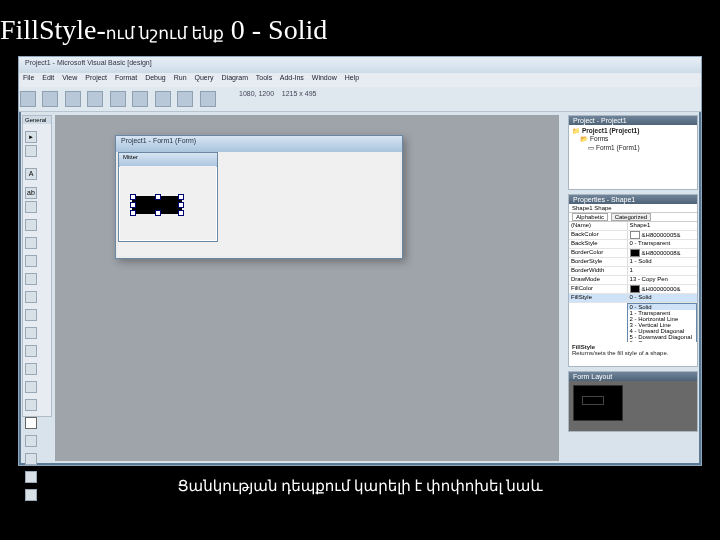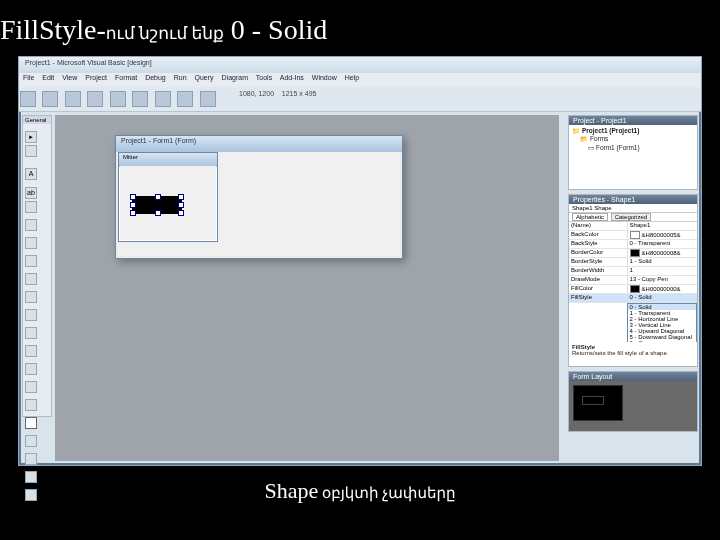--- a/index.html
+++ b/index.html
@@ -229,14 +229,14 @@
       <div class="layout-body">
         <div class="layout-thumb">
           <div class="t-shape"></div>
         </div>
       </div>
     </div>
   </div>
 </div>
 
 <div class="slide-footer">
-  <div><span class="en">Shape</span><span class="sub"> օբյկտի չափսերը</span></div>
+  <div class="sub">Ցանկության դեպքում կարելի է փոփոխել նաև</div>
 </div>
 
 </body></html>

